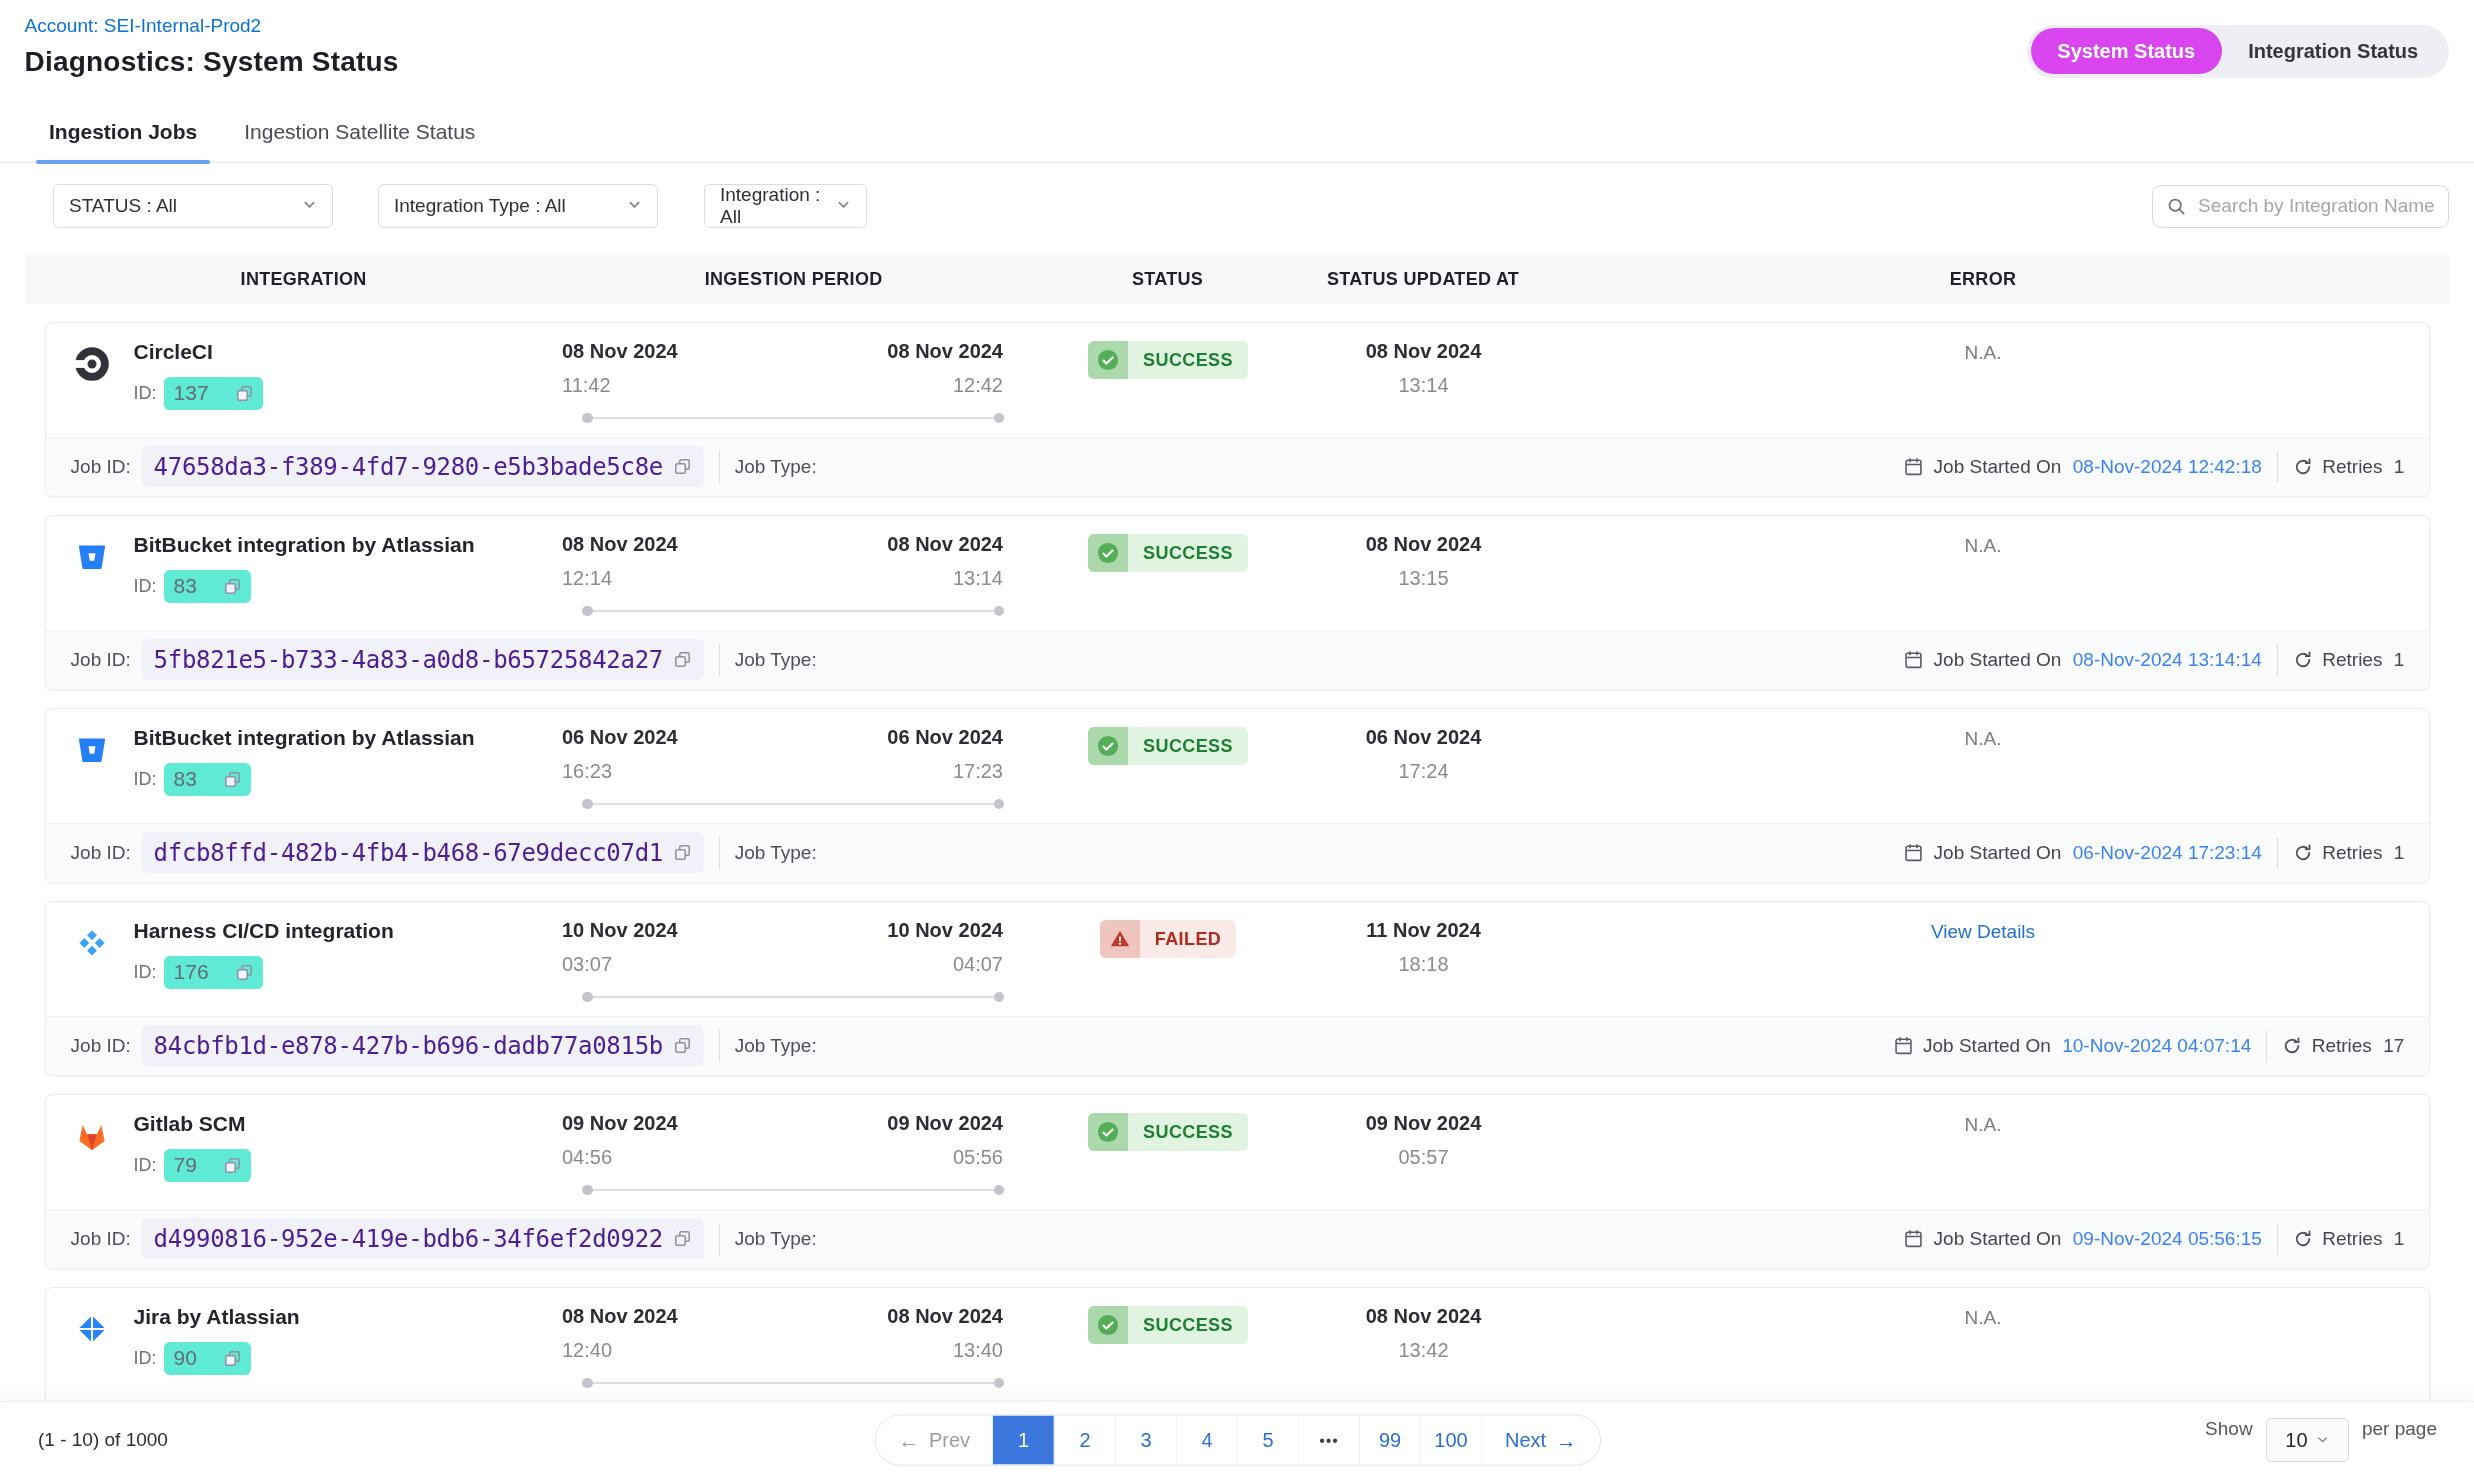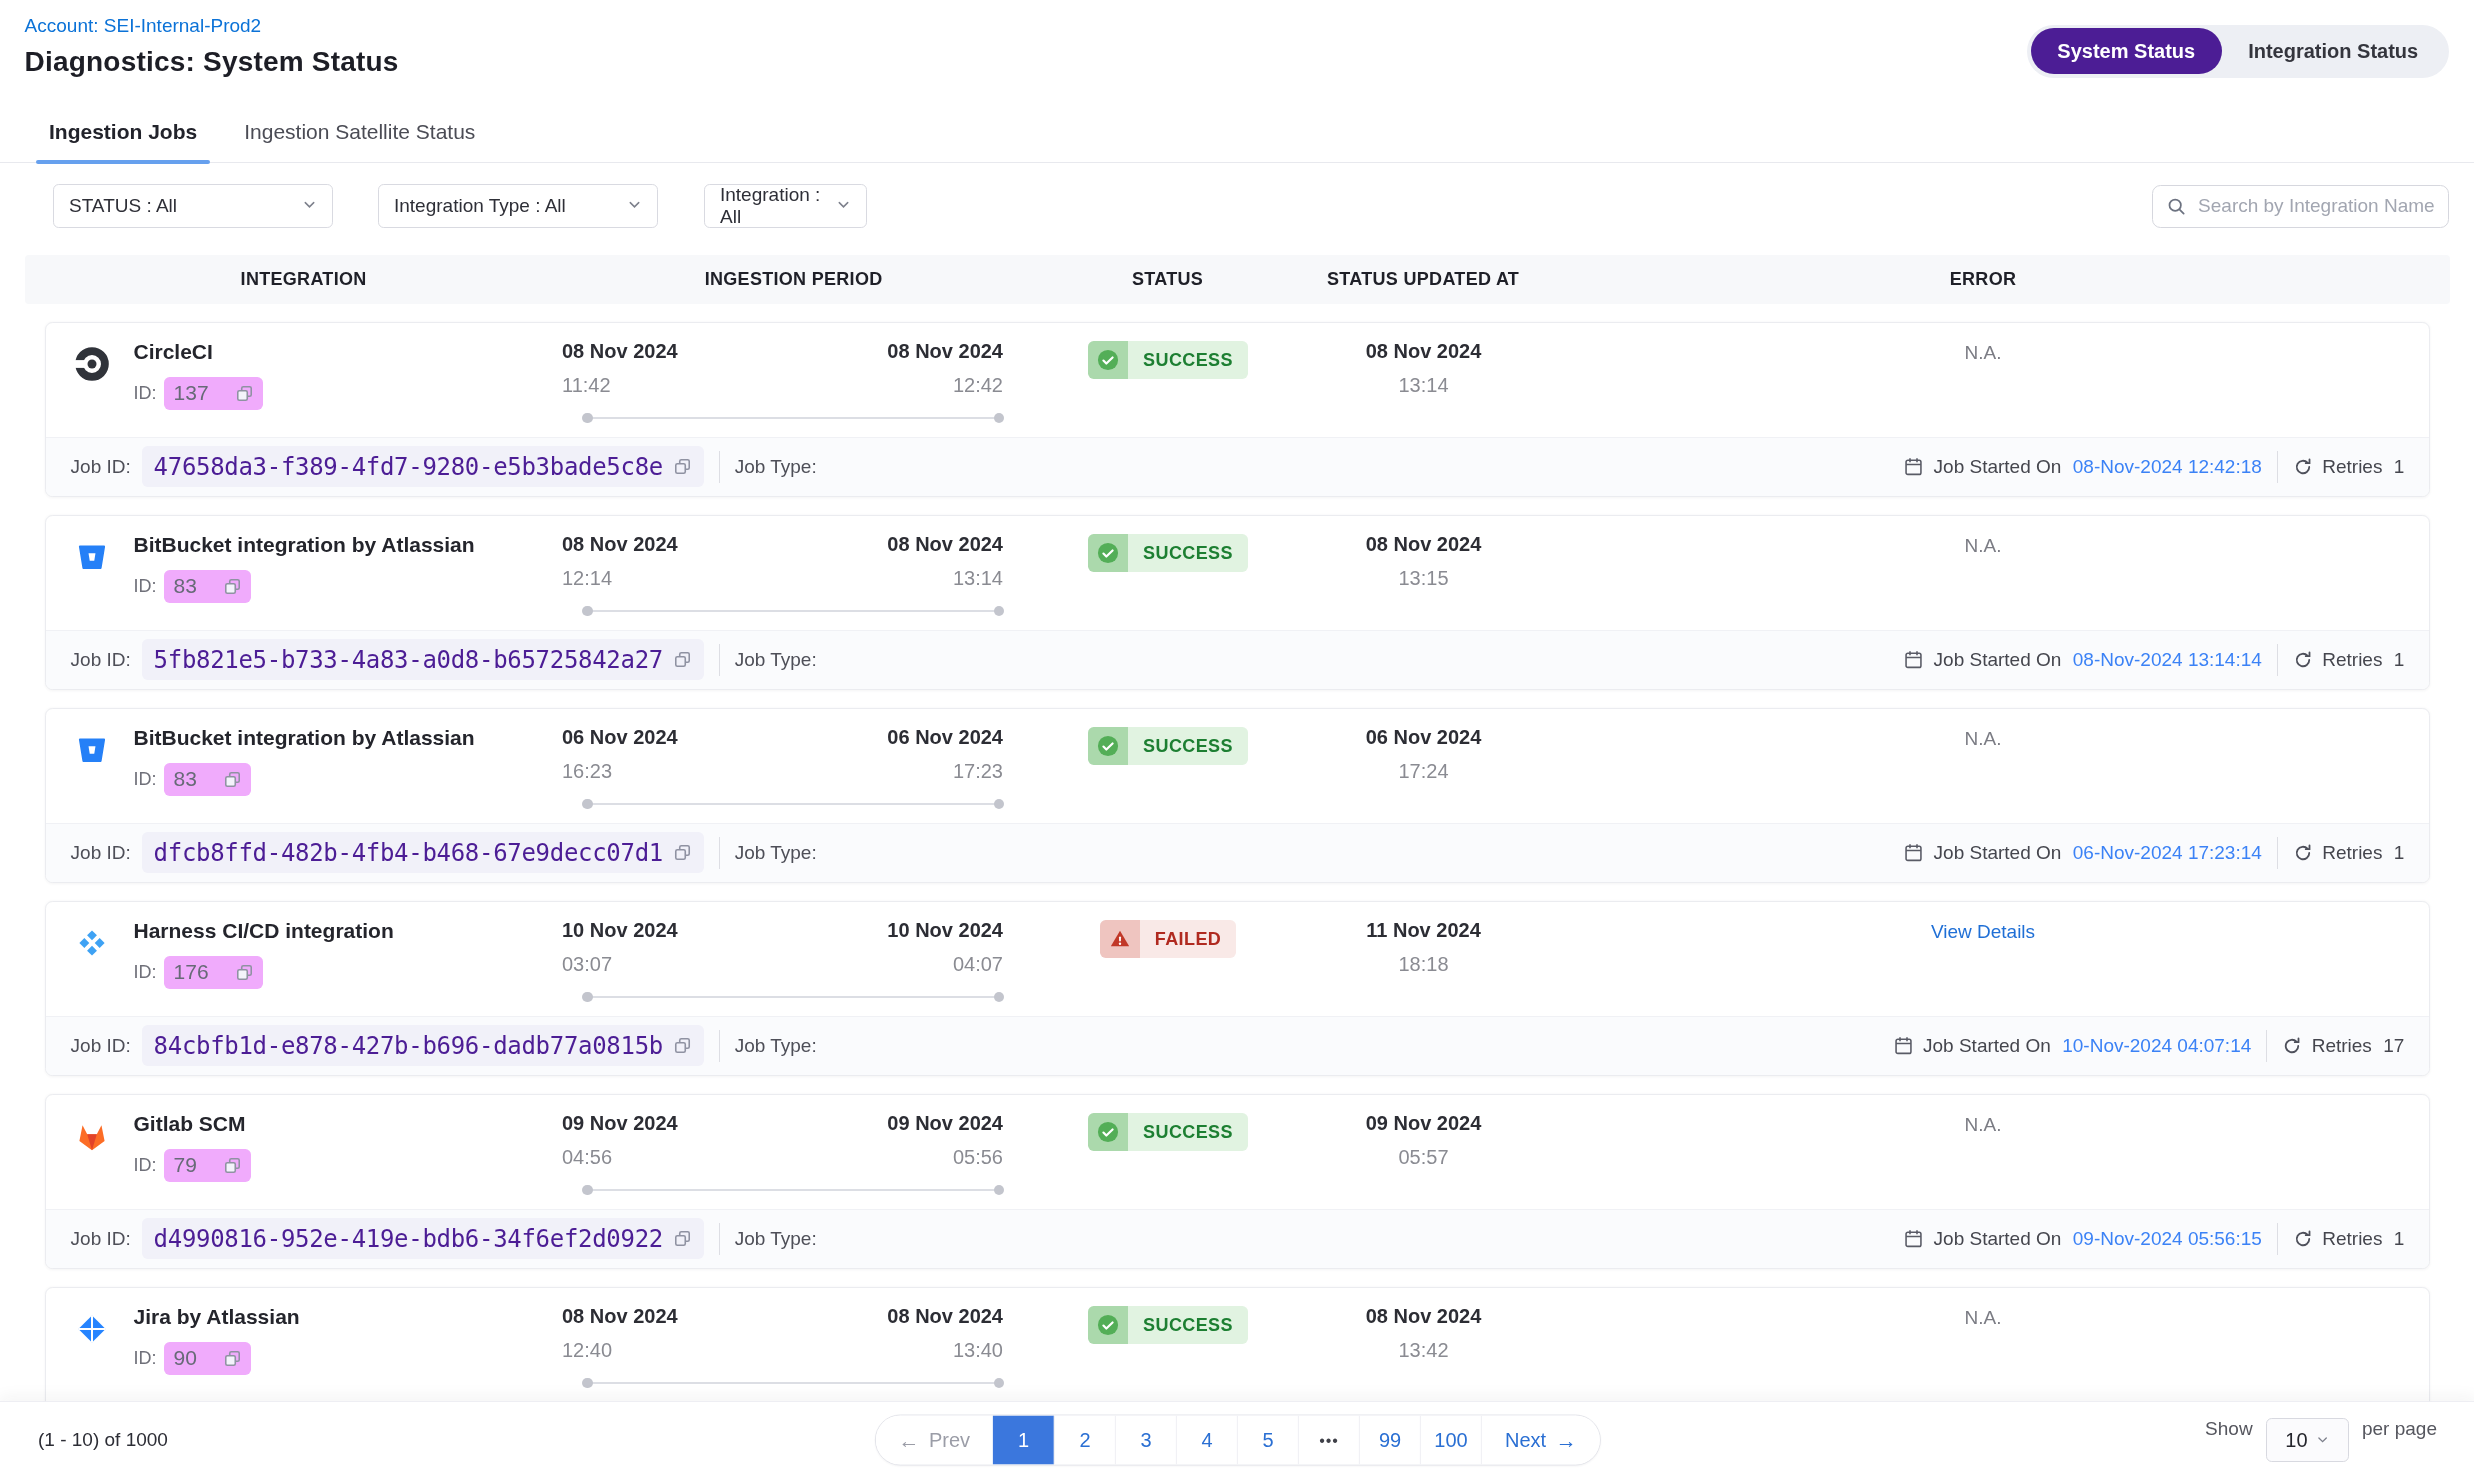--- a/index.html
+++ b/index.html
@@ -6,21 +6,21 @@
   html,body { width:2475px; height:1478px; overflow:hidden; background:#fff;
     font-family:"Liberation Sans", sans-serif; color:#24252c; position:relative; }
 
   
   .top { padding:15px 26.5px 0 24.6px; height:102px; display:flex; align-items:flex-start;justify-content:flex-end; }
   .account-link { font-size:19px; color:#0b72d7; cursor:pointer; }
   .page-title { font-size:28px; font-weight:700; color:#1d1e26; margin-top:8.5px; letter-spacing:0.2px; }
   .toggle { margin-left:auto; margin-top:9.5px; background:#edeff4; border-radius:945px; padding:3.8px; display:flex; }
   .toggle-btn { border:none; background:transparent; border-radius:945px; padding:11.4px 26.5px;
     font-size:20px; font-weight:600; color:#34353d; cursor:pointer; font-family:inherit; }
-  .toggle-btn.active { background:#4c1d95; color:#fff; }
+  .toggle-btn.active { background:#d946ef; color:#fff; }
 
   
   .tabbar { height:61px; border-bottom:1.9px solid #e8e9ee; display:flex; align-items:stretch; padding-left:49px; gap:47px; }
   .tab { display:flex; align-items:center; font-size:21px; color:#4b4c55; position:relative; cursor:pointer; }
   .tab.active { color:#22232b; font-weight:700; }
   .tab.active::after { content:""; position:absolute; left:-13.2px; right:-13.2px; bottom:-1.9px; height:3.8px;
     background:#66a0ee; border-radius:2.8px; }
 
   
   .toolbar { display:flex; align-items:center; margin:21px 26.5px 0 53px; }
@@ -50,21 +50,21 @@
   .int-icon > span { display:none; line-height:0; }
   .int-icon.v-circleci  .icon-circleci  { display:inline-block; }
   .int-icon.v-bitbucket .icon-bitbucket { display:inline-block; }
   .int-icon.v-harness   .icon-harness   { display:inline-block; }
   .int-icon.v-gitlab    .icon-gitlab    { display:inline-block; }
   .int-icon.v-jira      .icon-jira      { display:inline-block; }
   .int-info { padding-top:0.9px; }
   .int-name { font-size:21px; font-weight:600; color:#24252c; }
   .int-id { margin-top:12.3px; display:flex; align-items:center; gap:7.6px; }
   .id-label { font-size:18px; color:#6f7079; }
-  .id-badge { background:#f0abfc; border-radius:5.7px; padding:4.7px 9.5px; display:flex; align-items:center; gap:26px;
+  .id-badge { background:#5eead4; border-radius:5.7px; padding:4.7px 9.5px; display:flex; align-items:center; gap:26px;
     font-size:21px; color:#676a77; cursor:default; }
 
   .c-period { padding-right:23px; padding-top:0.9px; }
   .period-dates { display:flex; justify-content:space-between; }
   .pd.right { text-align:right; }
   .date { font-size:20px; font-weight:600; color:#2c2d34; }
   .time { margin-top:10.4px; font-size:20px; font-weight:400; color:#8a8b92; }
   .timeline { margin-top:16px; margin-left:21px; position:relative; height:10.4px; }
   .timeline::before { content:""; position:absolute; left:3.8px; right:3.8px; top:3.8px; height:2.8px; background:#dcdee4; }
   .tdot { position:absolute; top:0; width:10.4px; height:10.4px; border-radius:50%; background:#c3c5cd; }

